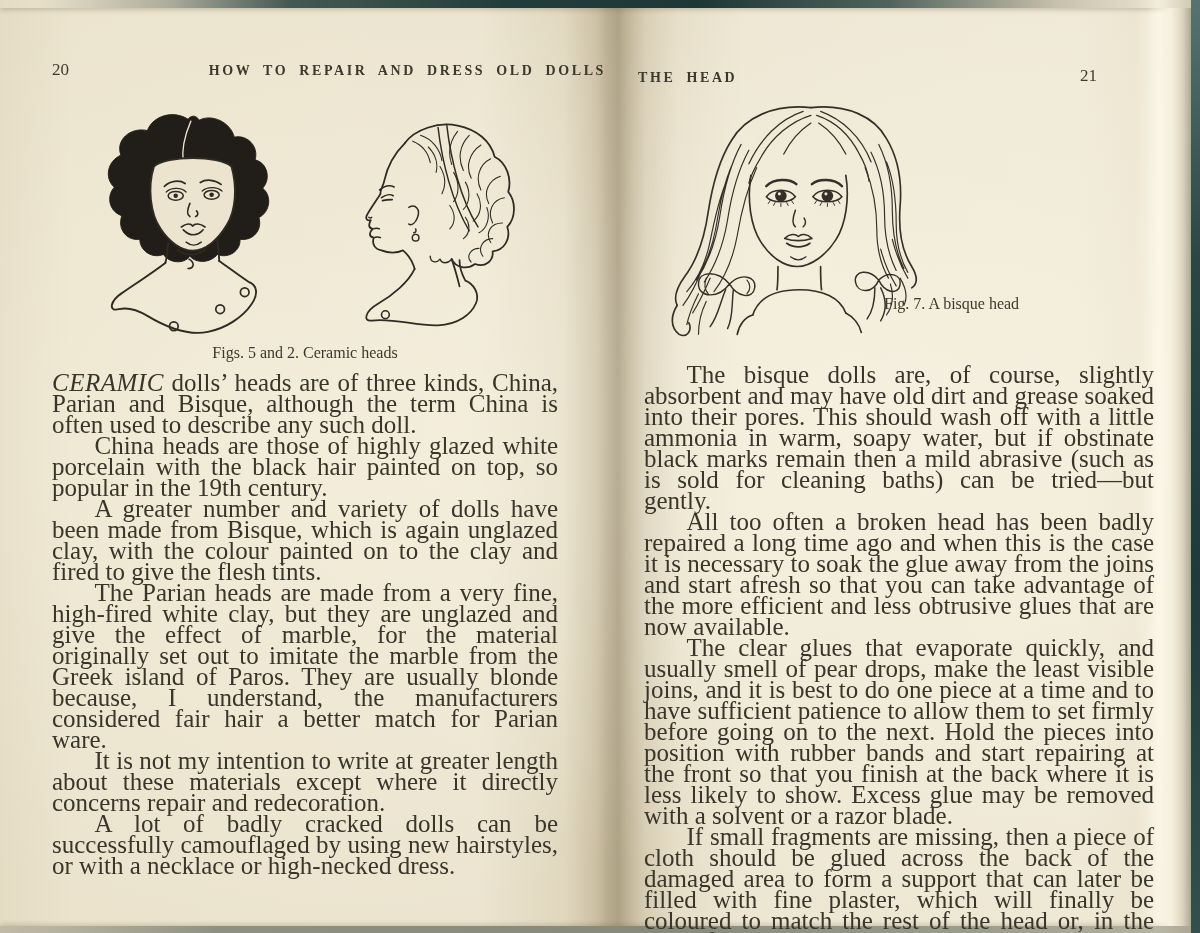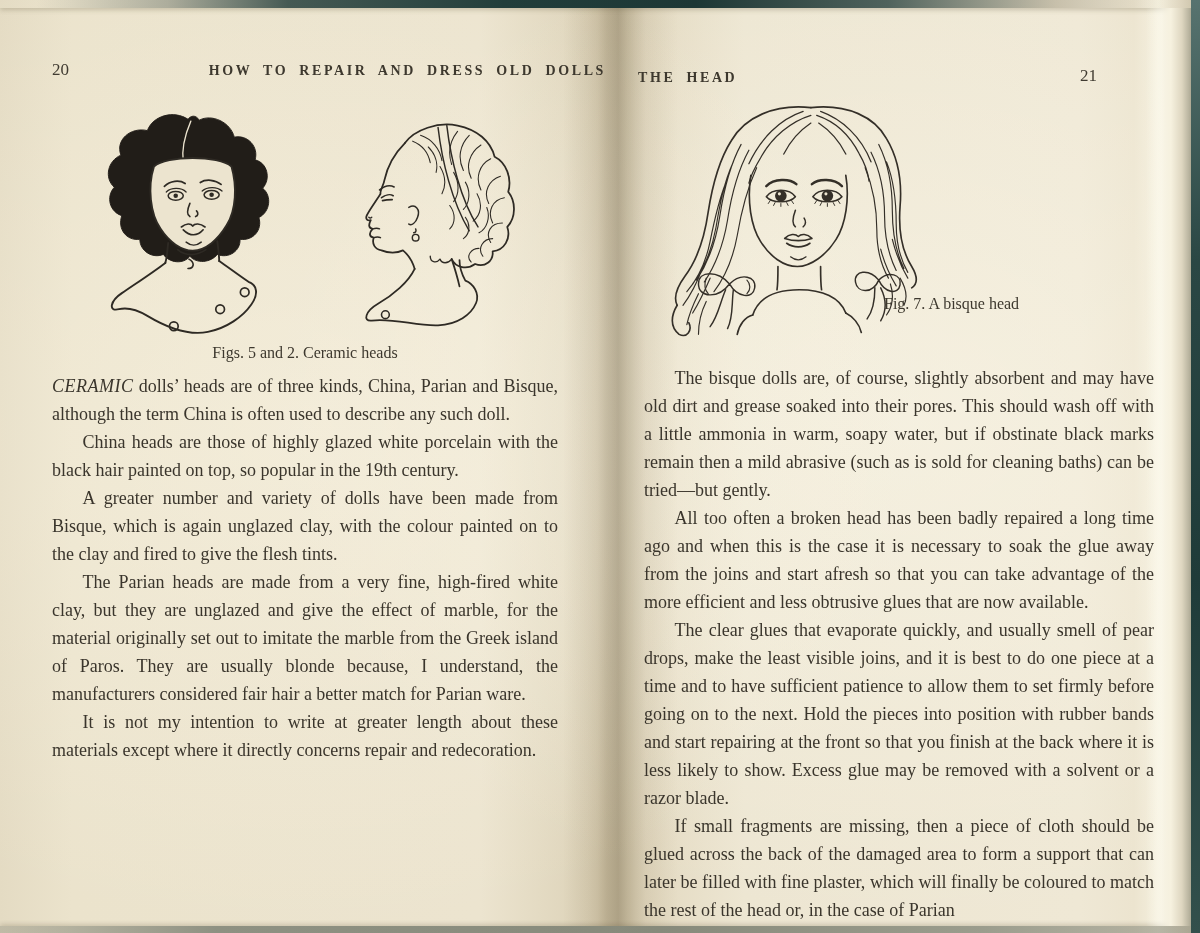--- a/index.html
+++ b/index.html
@@ -56,21 +56,21 @@
     letter-spacing:2.6px; word-spacing:5px; color:#3d382e;
   }
   .folio-left   { left:52px;  top:60px; }
   .running-left { left:106px; top:63px; width:500px; text-align:right; }
   .running-right{ left:638px; top:70px; }
   .folio-right  { left:1080px; top:66px; }
   .caption { position:absolute; font-size:16px; color:#3d382e; }
   .caption-left  { left:52px; top:344px; width:506px; text-align:center; }
   .caption-right { left:884px; top:295px; }
   .body-text {
-    position:absolute; font-size:18px; line-height:28px;
+    position:absolute; font-size:25px; line-height:21px;
     text-align:justify; color:#3a352c;
   }
   .body-left  { left:52px;  top:372px; width:506px; }
   .body-right { left:644px; top:364px; width:510px; }
   .body-text p { margin:0; text-indent:1.7em; }
   .body-text p.lead { text-indent:0; }
   .lead-word { font-style:italic; letter-spacing:.5px; }
   .figure { position:absolute; }
   .fig5 { left:98px;  top:106px; }
   .fig6 { left:323px; top:108px; }
@@ -132,20 +132,21 @@
     </svg>
 
     <div class="caption caption-left">Figs. 5 and 2. Ceramic heads</div>
 
     <div class="body-text body-left">
       <p class="lead"><span class="lead-word">CERAMIC</span><span> dolls’ heads are of three kinds, China, Parian and Bisque, although the term China is often used to describe any such doll.</span></p>
       <p>China heads are those of highly glazed white porcelain with the black hair painted on top, so popular in the 19th century.</p>
       <p>A greater number and variety of dolls have been made from Bisque, which is again unglazed clay, with the colour painted on to the clay and fired to give the flesh tints.</p>
       <p>The Parian heads are made from a very fine, high-fired white clay, but they are unglazed and give the effect of marble, for the material originally set out to imitate the marble from the Greek island of Paros. They are usually blonde because, I understand, the manufacturers considered fair hair a better match for Parian ware.</p>
       <p>It is not my intention to write at greater length about these materials except where it directly concerns repair and redecoration.</p>
+      <p>A lot of badly cracked dolls can be successfully camouflaged by using new hairstyles, or with a necklace or high-necked dress.</p>
     </div>
   </section>
 
   <section>
     <div class="running-head running-right">THE HEAD</div>
     <span class="folio folio-right">21</span>
 
     <svg class="figure fig7" width="320" height="252" viewBox="0 0 330 260">
       <g stroke="#342f28" fill="none" stroke-width="1.7" stroke-linecap="round" stroke-linejoin="round">
         <path d="M168,14 C130,10 100,24 86,48 C72,70 66,96 62,122 C58,150 50,172 38,188 C30,199 26,210 30,218"></path>

